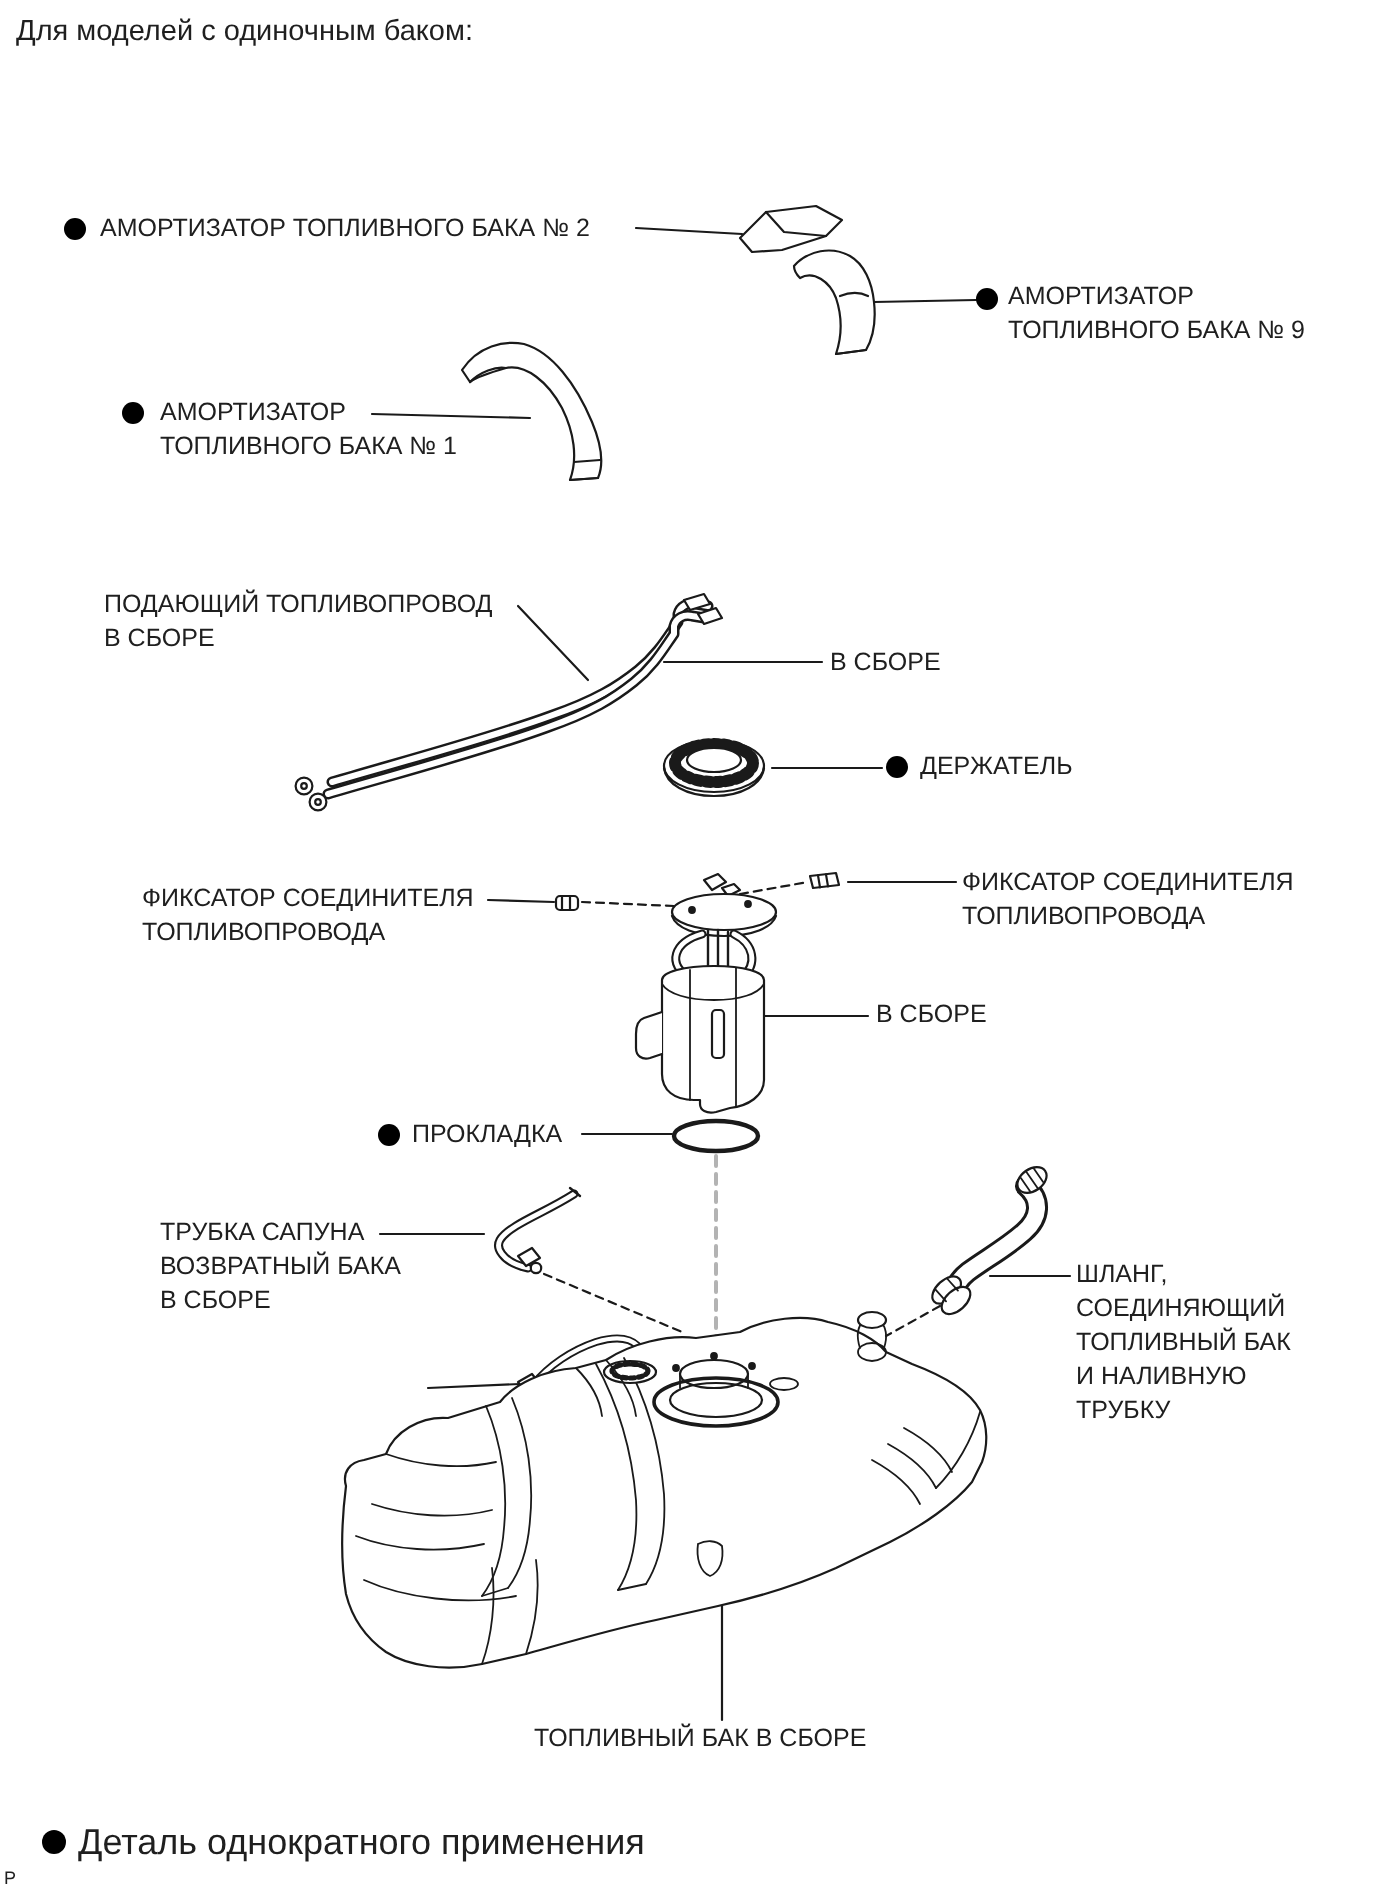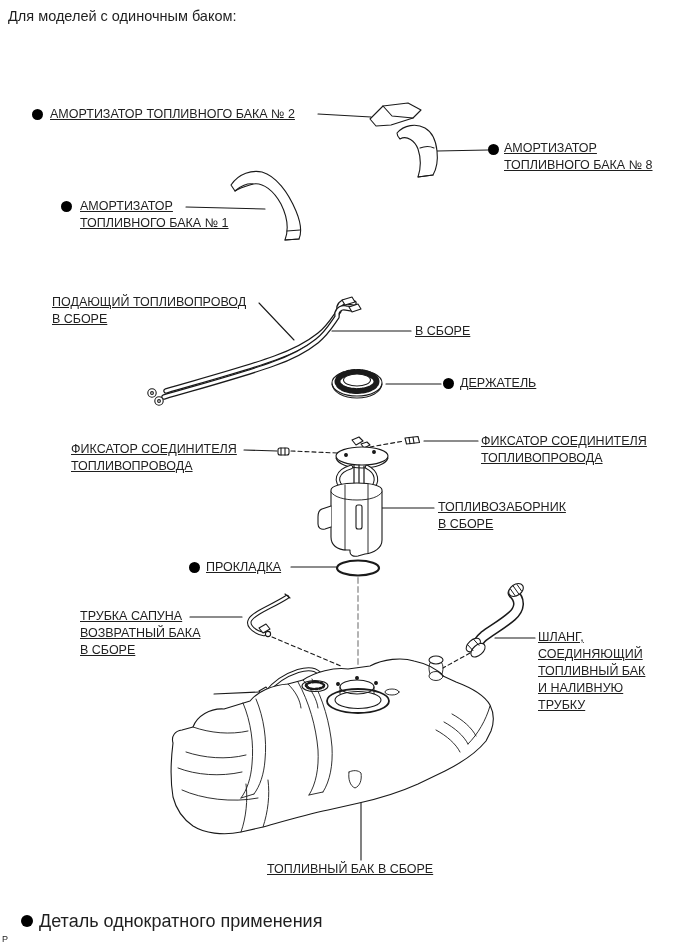--- a/index.html
+++ b/index.html
@@ -2,21 +2,21 @@
 <html><head>
 <meta charset="utf-8">
 <style>
   html,body{margin:0;padding:0;background:#ffffff;}
   body{width:690px;height:952px;position:relative;overflow:hidden;
        font-family:"Liberation Sans","DejaVu Sans",sans-serif;color:#1f1f1f;}
   #stage{position:absolute;inset:0;border-radius:21px;}
   svg.diagram{position:absolute;left:0;top:0;}
   .title{position:absolute;font-size:14.5px;line-height:18px;}
   .lbl{position:absolute;font-size:12.5px;line-height:17px;white-space:nowrap;}
-  .lbl span{display:block;text-decoration:underline;}
+  .lbl span{display:block;}
   .bullet{position:absolute;width:11px;height:11px;border-radius:50%;background:#000;}
   .footnote{position:absolute;font-size:18px;line-height:16px;white-space:nowrap;}
   .pagemark{position:absolute;font-size:9px;line-height:10px;}
 </style>
 </head>
 <body>
 
 <div id="stage">
 
   <div class="title" style="left:8px;top:7px">Для моделей с одиночным баком:</div>
@@ -200,21 +200,21 @@
   </svg>
 
   <span class="bullet" style="left:32px;top:109px"></span>
   <div class="lbl" style="left:50px;top:106px">
     <span>АМОРТИЗАТОР ТОПЛИВНОГО БАКА № 2</span>
   </div>
 
   <span class="bullet" style="left:488px;top:144px"></span>
   <div class="lbl" style="left:504px;top:140px">
     <span>АМОРТИЗАТОР</span>
-    <span>ТОПЛИВНОГО БАКА № 8</span>
+    <span>ТОПЛИВНОГО БАКА № 9</span>
   </div>
 
   <span class="bullet" style="left:61px;top:201px"></span>
   <div class="lbl" style="left:80px;top:198px">
     <span>АМОРТИЗАТОР</span>
     <span>ТОПЛИВНОГО БАКА № 1</span>
   </div>
 
   <div class="lbl" style="left:52px;top:294px">
     <span>ПОДАЮЩИЙ ТОПЛИВОПРОВОД</span>
@@ -234,21 +234,20 @@
     <span>ФИКСАТОР СОЕДИНИТЕЛЯ</span>
     <span>ТОПЛИВОПРОВОДА</span>
   </div>
 
   <div class="lbl" style="left:481px;top:433px">
     <span>ФИКСАТОР СОЕДИНИТЕЛЯ</span>
     <span>ТОПЛИВОПРОВОДА</span>
   </div>
 
   <div class="lbl" style="left:438px;top:499px">
-    <span>ТОПЛИВОЗАБОРНИК</span>
     <span>В СБОРЕ</span>
   </div>
 
   <span class="bullet" style="left:189px;top:562px"></span>
   <div class="lbl" style="left:206px;top:559px">
     <span>ПРОКЛАДКА</span>
   </div>
 
   <div class="lbl" style="left:80px;top:608px">
     <span>ТРУБКА САПУНА</span>

